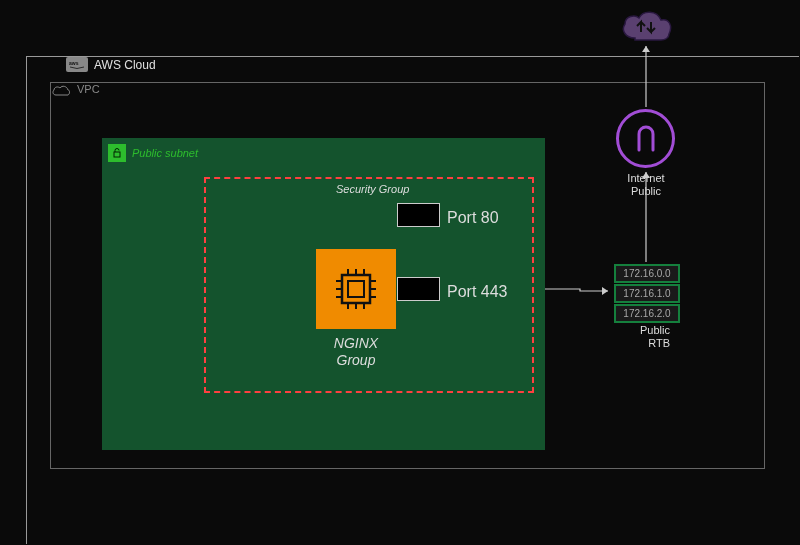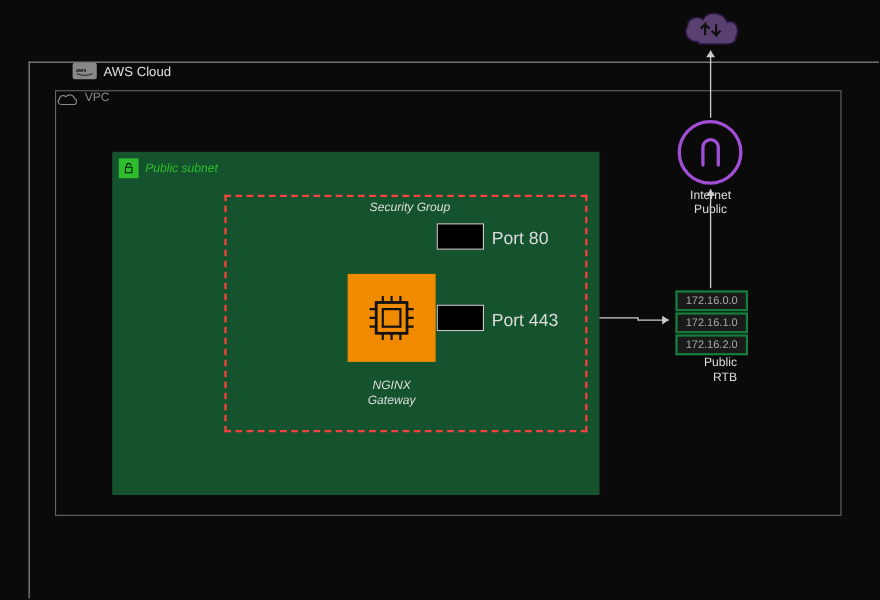--- a/index.html
+++ b/index.html
@@ -123,24 +123,23 @@
     display: flex;
     align-items: center;
     justify-content: center;
   }
   .ec2-text {
     position: absolute;
     left: 108px;
     top: 156px;
     width: 84px;
     text-align: center;
-    font-size: 11px;
+    font-size: 14px;
     color: #ddd;
     line-height: 1.2;
-    margin-top: 10px;
   }
   .port-box {
     position: absolute;
     width: 43px;
     height: 24px;
     background: #000;
     border: 1px solid #ccc;
   }
   .port-80 { left: 397px; top: 203px; }
   .port-443 { left: 397px; top: 277px; }
@@ -271,21 +270,21 @@
           <line x1="14" y1="28" x2="8" y2="28" stroke="#111" stroke-width="2"></line>
           <line x1="14" y1="36" x2="8" y2="36" stroke="#111" stroke-width="2"></line>
           <line x1="42" y1="20" x2="48" y2="20" stroke="#111" stroke-width="2"></line>
           <line x1="42" y1="28" x2="48" y2="28" stroke="#111" stroke-width="2"></line>
           <line x1="42" y1="36" x2="48" y2="36" stroke="#111" stroke-width="2"></line>
         </svg>
       </div>
     </div>
     <div class="ec2-text">
       <span>NGINX</span><br>
-      <span>Gateway</span>
+      <span>Group</span>
     </div>
   </div>
 </div>
 
 <div class="port-box port-80"></div>
 <div class="port-label port-80-label">Port 80</div>
 <div class="port-box port-443"></div>
 <div class="port-label port-443-label">Port 443</div>
 
 <div class="rtb-stack">

